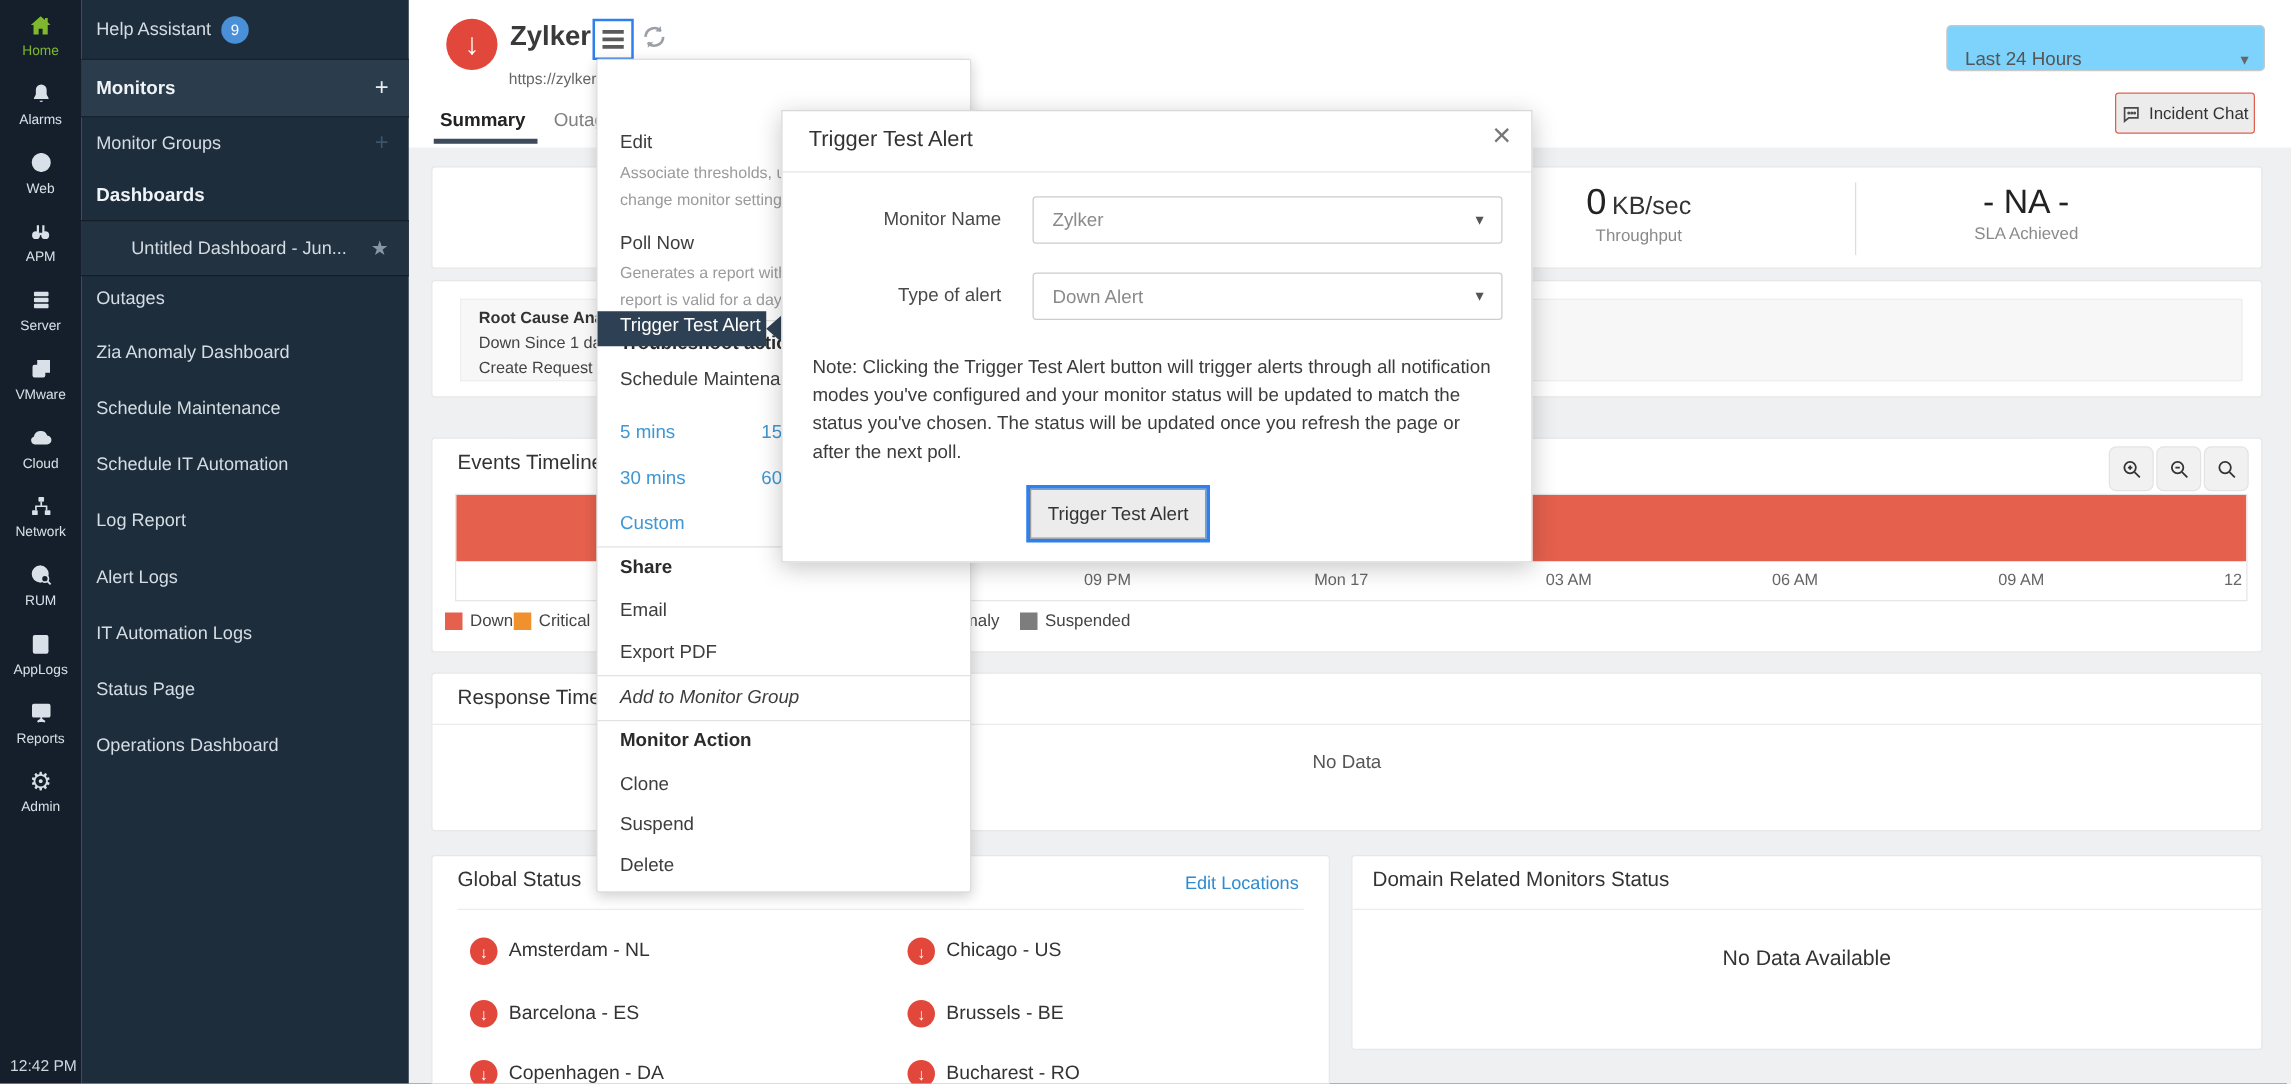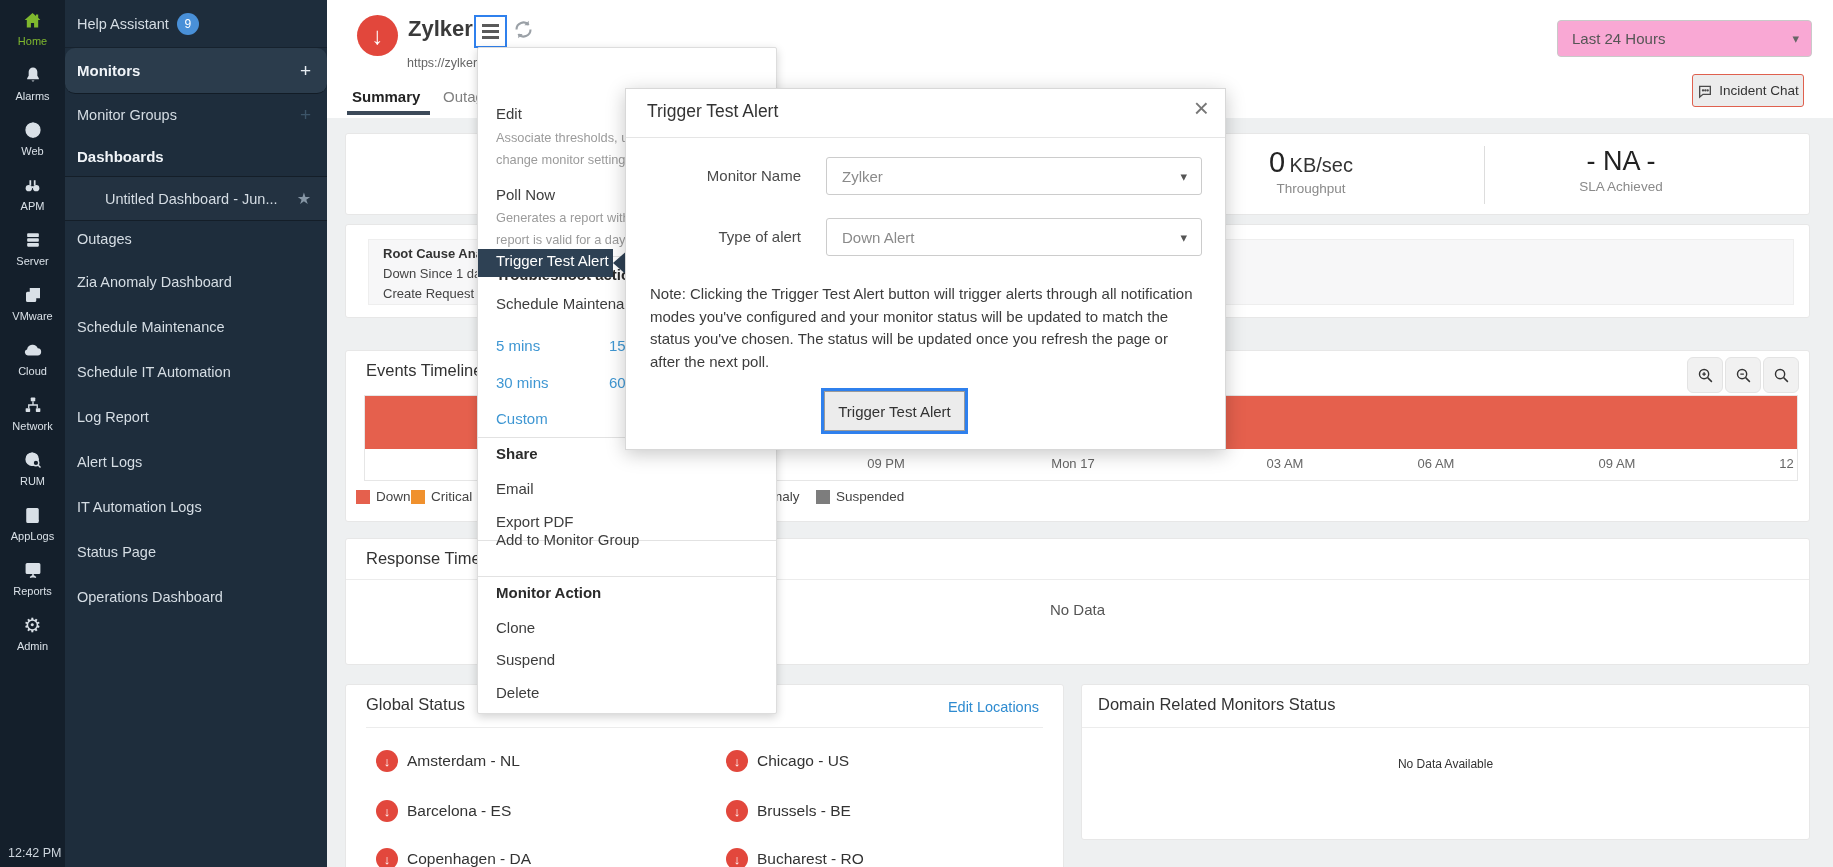--- a/index.html
+++ b/index.html
@@ -30,21 +30,21 @@
   #monitor-title{position:absolute;left:408px;top:16px;font-size:22px;font-weight:600;color:#3a3a3a;}
   #monitor-url{position:absolute;left:407px;top:56px;font-size:12.5px;color:#666;}
   #hamburger-btn{position:absolute;left:474px;top:15px;width:29px;height:29px;border:2px solid #2f80ed;
                  background:#fff;display:flex;flex-direction:column;justify-content:center;gap:3.5px;align-items:center;cursor:pointer;}
   #hamburger-btn i{display:block;width:17px;height:2.6px;background:#5a5a5a;}
   #refresh-btn{position:absolute;left:513px;top:19px;cursor:pointer;}
   .tab{position:absolute;top:88px;font-size:15px;color:#808080;cursor:pointer;}
   .tab.active{color:#222;font-weight:bold;}
   #tab-underline{position:absolute;left:347px;top:111px;width:83px;height:4px;background:#3c4a59;}
   #range-select{position:absolute;left:1557px;top:20px;width:255px;height:37px;border:1px solid #c9c9c9;border-radius:4px;
-                background:#f9a8d4;display:flex;align-items:center;font-size:15px;color:#555;padding-left:14px;box-sizing:border-box;cursor:pointer;}
+                background:#7dd3fc;display:flex;align-items:flex-end;font-size:15px;color:#555;padding-left:14px;box-sizing:border-box;cursor:pointer;}
   #range-select .caret{position:absolute;right:12px;color:#666;font-size:13px;}
   #incident-chat{position:absolute;left:1692px;top:74px;width:110px;height:31px;background:#ececec;border:1px solid #df604e;
                  border-radius:3px;display:flex;align-items:center;justify-content:center;gap:6px;font-size:13.5px;color:#333;cursor:pointer;}
   .card{position:absolute;background:#fff;border:1px solid #e7e7e7;border-radius:3px;box-sizing:border-box;}
   .sec-title{position:absolute;left:20px;top:10px;font-size:16.5px;color:#333;}
   .card-divider{position:absolute;left:20px;right:20px;height:1px;background:#ececec;}
   
   .metric{position:absolute;text-align:center;}
   .metric .mval{font-size:29px;color:#222;font-weight:400;}
   .metric .munit{font-size:20px;color:#333;}
@@ -173,21 +173,21 @@
     <div class="zoom-btn" style="right:10px;">
       <svg width="17" height="17" viewBox="0 0 24 24" fill="none" stroke="#333" stroke-width="2">
         <circle cx="10" cy="10" r="6.5"></circle>
           <path d="M15 15l6 6"></path>
         </svg>
     </div>
     <div id="chart-box">
       <div id="chart-bar"></div>
       <div class="axis-label" style="left:521px;">09 PM</div>
       <div class="axis-label" style="left:708px;">Mon 17</div>
-      <div class="axis-label" style="left:920px;">03 AM</div>
+      <div class="axis-label" style="left:890px;">03 AM</div>
       <div class="axis-label" style="left:1071px;">06 AM</div>
       <div class="axis-label" style="left:1252px;text-align:center;">09 AM</div>
       <div class="axis-label" style="left:1433px;">12 PM</div>
     </div>
     <div class="legend-item" style="left:10px;">
       <span class="legend-sq" style="background: rgb(229, 96, 77);"></span>
       <span>Down</span>
     </div>
     <div class="legend-item" style="left:65px;">
       <span class="legend-sq" style="background: rgb(240, 145, 46);"></span>
@@ -247,21 +247,21 @@
       <span class="status-circle" style="width:22px;height:22px;font-size:13px;font-weight:bold;">
           <span>↓</span>
         </span>
       <span>Bucharest - RO</span>
       </div>
   </div>
 
   <div class="card" style="left:1081px;top:684px;width:729px;height:156px;">
     <div class="sec-title" style="left:16px;">Domain Related Monitors Status</div>
     <div class="card-divider" style="top:42px;left:0;right:0;"></div>
-    <div class="empty-text" style="top:72px;font-size:12px;color:#333;">No Data Available</div>
+    <div class="empty-text" style="top:72px;font-size:17px;color:#333;">No Data Available</div>
   </div>
 
   <div id="rail">
     <div class="rail-item active">
       <span class="ric">
           <svg width="21" height="21" viewBox="0 0 24 24">
             <path d="M3 11.5 12 3.5l4 3.3V5h2.5v3.9l2.5 2.6h-2.5V20h-4.7v-5.2h-3.6V20H5.5v-8.5z"></path>
           </svg>
         </span>
       <span class="rlb">Home</span>
@@ -370,21 +370,21 @@
       <span class="rlb">Admin</span>
       </div>
   </div>
   <div id="rail-time">12:42 PM</div>
 
   <div id="sidebar">
     <div class="sb-row" style="top:0;height:47px;border-bottom:1px solid #16222e;">
       <span class="sb-label">Help Assistant</span>
       <span class="badge">9</span>
     </div>
-    <div class="sb-row sb-bold" style="top:48px;height:45px;background:#2b3c4c;border-bottom:1px solid #121c26;border-radius:10px;">
+    <div class="sb-row sb-bold" style="top:48px;height:45px;background:#2b3c4c;border-bottom:1px solid #121c26;">
       <span class="sb-label">Monitors</span>
       <span class="plus">+</span>
     </div>
     <div class="sb-row" style="top:94px;height:42px;">
       <span class="sb-label">Monitor Groups</span>
       <span class="plus dim">+</span>
     </div>
     <div class="sb-row sb-bold" style="top:136px;height:40px;text-align:center;">
       <span class="sb-label">Dashboards</span>
     </div>
@@ -439,21 +439,21 @@
     <div class="mi blue" style="top:287px;">5 mins</div>
     <div class="mi blue" style="top:287px;left:131px;">15 mins</div>
     <div class="mi blue" style="top:324px;">30 mins</div>
     <div class="mi blue" style="top:324px;left:131px;">60 mins</div>
     <div class="mi blue" style="top:360px;">Custom</div>
     <div class="menu-div" style="top:389px;"></div>
     <div class="mi bold" style="top:395px;">Share</div>
     <div class="mi" style="top:430px;">Email</div>
     <div class="mi" style="top:463px;">Export PDF</div>
     <div class="menu-div" style="top:492px;"></div>
-    <div class="mi" style="top:481px;">Add to Monitor Group</div>
+    <div class="mi" style="top:499px;font-style:italic;">Add to Monitor Group</div>
     <div class="menu-div" style="top:528px;"></div>
     <div class="mi bold" style="top:534px;">Monitor Action</div>
     <div class="mi" style="top:569px;">Clone</div>
     <div class="mi" style="top:601px;">Suspend</div>
     <div class="mi" style="top:634px;">Delete</div>
   </div>
 
   <div id="modal">
     <div id="modal-title">Trigger Test Alert</div>
     <div id="modal-close">×</div>

